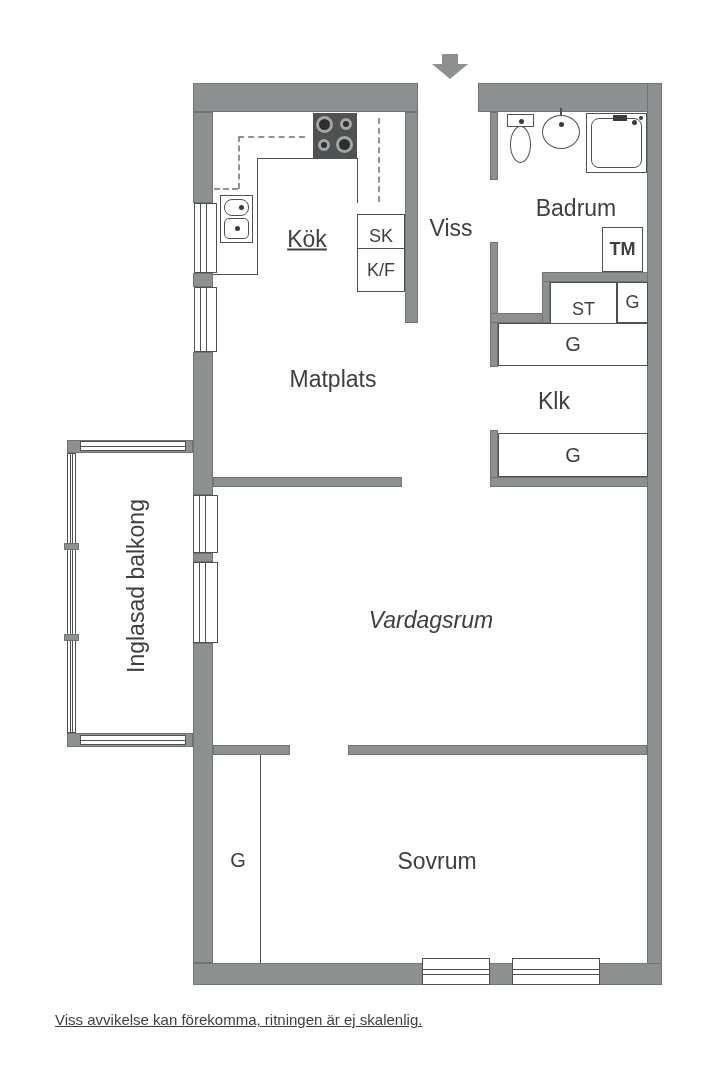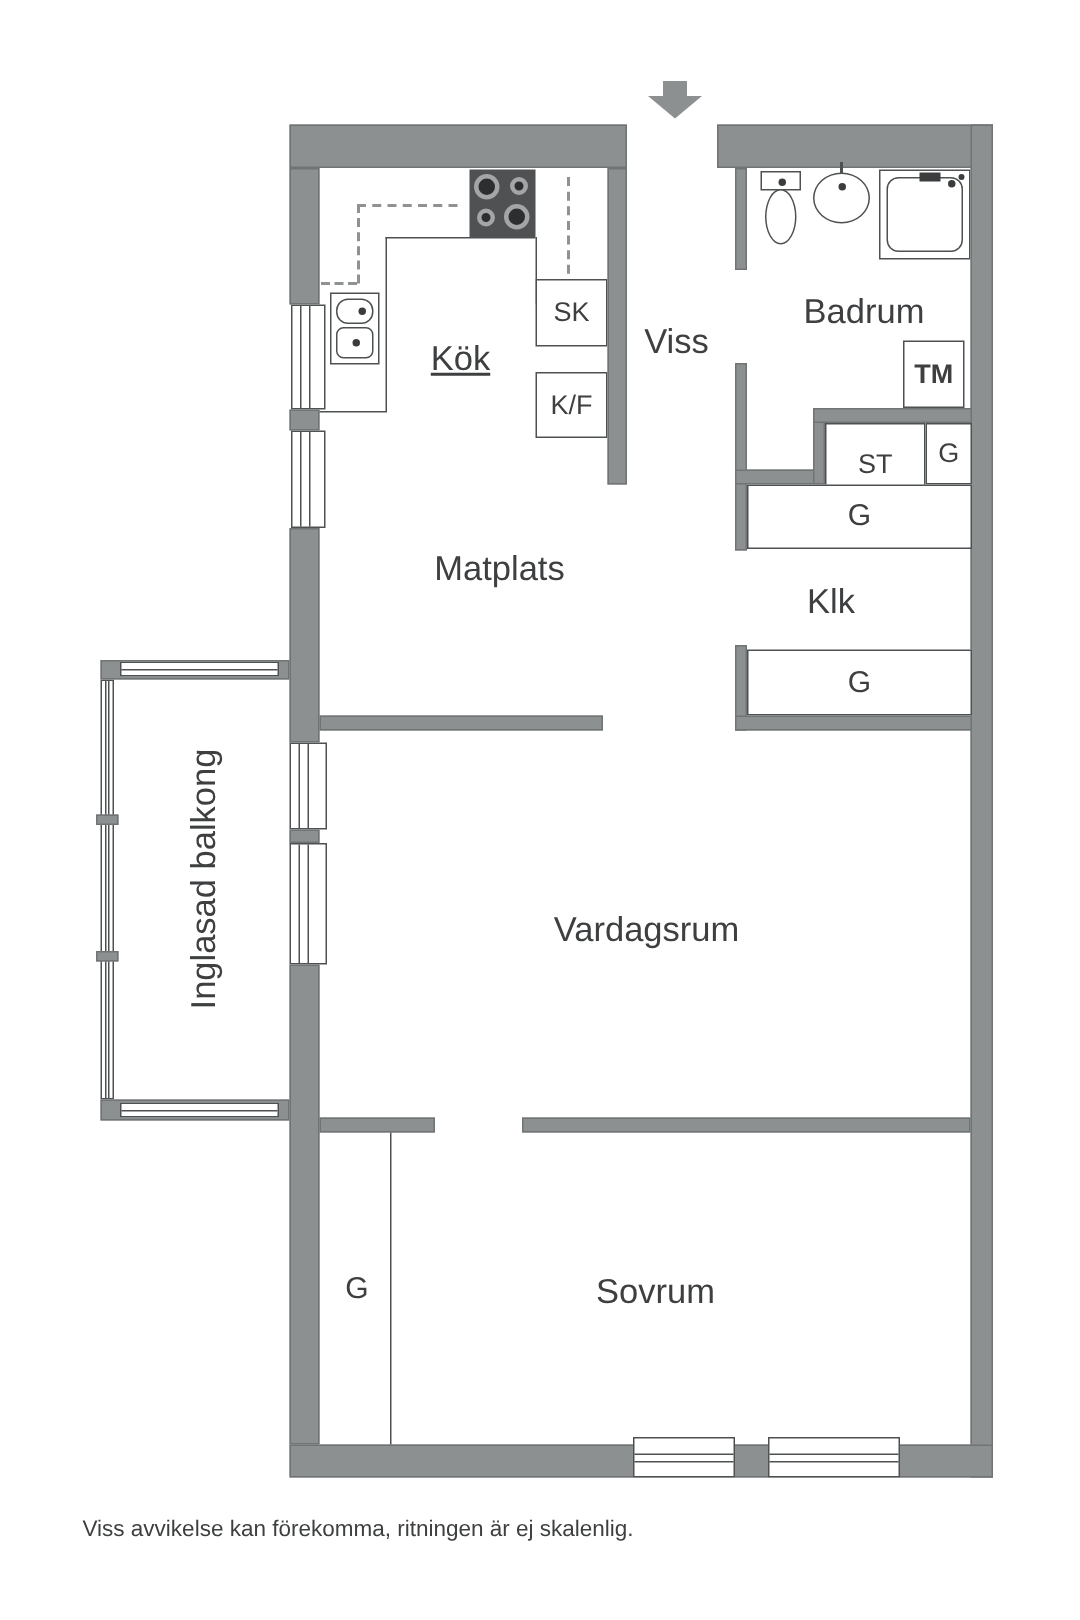--- a/index.html
+++ b/index.html
@@ -107,21 +107,21 @@
     <div class="dot" style="left:16px;top:6px;width:5px;height:5px;"></div>
   </div>
   <div class="ln" style="left:560px;top:108px;width:2px;height:8px;"></div>
   <div class="fix" style="left:586px;top:113px;width:61px;height:60px;">
     <div style="position:absolute;left:4px;top:4px;width:51px;height:50px;border:1px solid var(--line);border-radius:8px;"></div>
     <div style="position:absolute;left:26px;top:1px;width:14px;height:6px;background:#3a3c3d;"></div>
     <div class="dot" style="left:45px;top:6px;width:5px;height:5px;"></div>
     <div class="dot" style="left:52px;top:2px;width:4px;height:4px;"></div>
   </div>
 
-  <div class="box" style="left:357px;top:186px;width:48px;height:45px;">
+  <div class="box" style="left:357px;top:214px;width:48px;height:45px;">
       <span>SK</span>
     </div>
   <div class="box" style="left:357px;top:248px;width:48px;height:44px;">
       <span>K/F</span>
     </div>
   <div class="box" style="left:602px;top:227px;width:41px;height:45px;font-weight:bold;">
       <span>TM</span>
     </div>
   <div class="box" style="left:550px;top:282px;width:67px;height:54px;">
       <span>ST</span>
@@ -137,19 +137,19 @@
     </div>
 
   <div class="ln" style="left:260px;top:755px;width:1px;height:208px;"></div>
   <div class="rl gl20" style="left:238px;top:860px;">G</div>
 
   <div class="rl" style="left:307px;top:239px;text-decoration:underline;">Kök</div>
   <div class="rl" style="left:451px;top:228px;">Viss</div>
   <div class="rl" style="left:576px;top:208px;">Badrum</div>
   <div class="rl" style="left:333px;top:379px;">Matplats</div>
   <div class="rl" style="left:554px;top:401px;">Klk</div>
-  <div class="rl" style="left:431px;top:620px;">Vardagsrum</div>
+  <div class="rl" style="left:431px;top:620px;font-style:italic;">Vardagsrum</div>
   <div class="rl" style="left:437px;top:861px;">Sovrum</div>
   <div class="rl" style="left:136px;top:586px;transform:translate(-50%,-50%) rotate(-90deg);">Inglasad balkong</div>
 
-  <div class="note" style="left:55px;top:1011px;">Viss avvikelse kan förekomma, ritningen är ej skalenlig.</div>
+  <div class="note" style="left:55px;top:1011px;text-decoration:underline;">Viss avvikelse kan förekomma, ritningen är ej skalenlig.</div>
 
 </div>
 
 </body></html>

